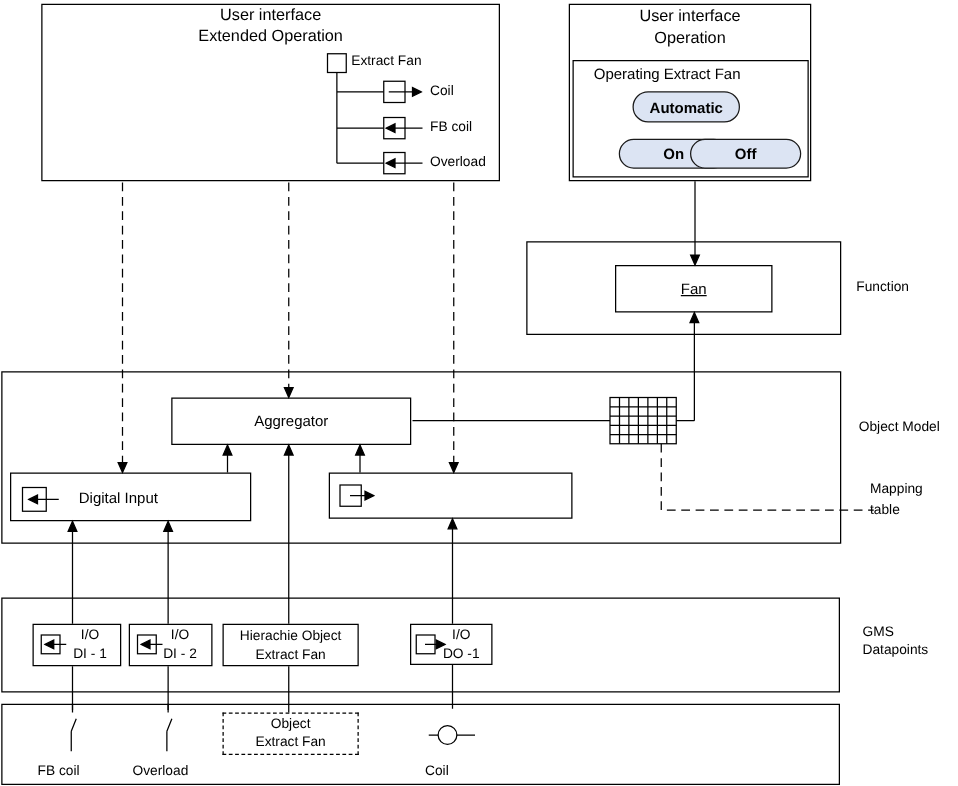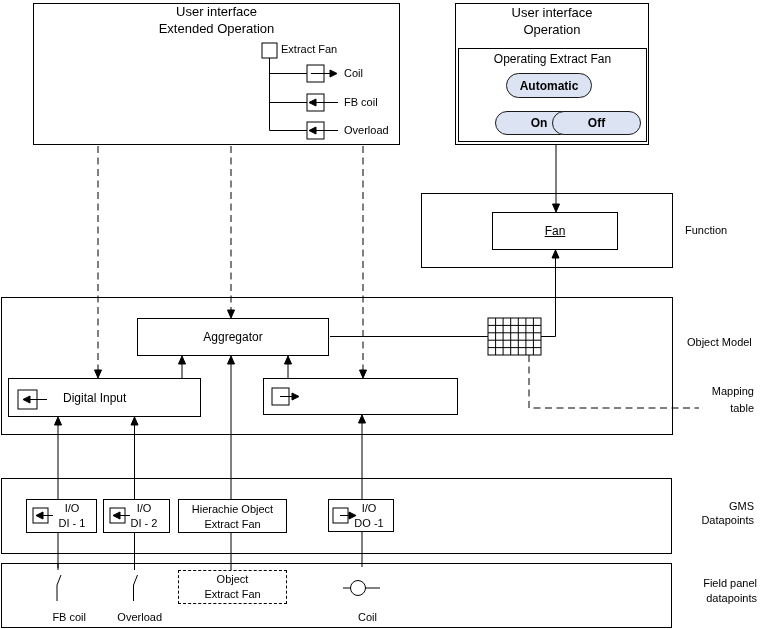--- a/index.html
+++ b/index.html
@@ -4,21 +4,21 @@
 <style>
   html,body{margin:0;padding:0;background:#fff;}
   #stage{
     position:relative;width:766px;height:629px;background:#fff;
     font-family:"Liberation Sans", sans-serif;color:#000;overflow:hidden;
   }
   .box{position:absolute;border:1px solid #000;background:transparent;box-sizing:border-box;z-index:1;}
   .dashedbox{border:1px dashed #000;}
   svg.lines{position:absolute;left:0;top:0;z-index:2;pointer-events:none;}
   .txt{position:absolute;z-index:3;font-size:11px;line-height:13px;white-space:nowrap;}
-  .ctr{text-align:right;white-space:normal;}
+  .ctr{text-align:left;white-space:normal;}
   .title{font-size:13px;line-height:17px;text-align:center;}
   .boxlabel{position:absolute;z-index:3;display:flex;align-items:center;font-size:12px;box-sizing:border-box;}
   .boxlabel.center{justify-content:center;}
   .pill{
     position:absolute;z-index:4;display:flex;align-items:center;justify-content:center;
     background:#dce4f3;border:1px solid #1a1a1a;border-radius:13px;
     font-size:12px;font-weight:bold;cursor:default;box-sizing:border-box;text-align:center;
   }
   .twoline{line-height:15px;font-size:11px;text-align:center;}
   .colbox{display:flex;flex-direction:column;align-items:center;justify-content:center;}
@@ -166,21 +166,21 @@
   </div>
   <div class="txt" style="left:281px;top:43px;">Extract Fan</div>
   <div class="txt" style="left:344px;top:67px;">Coil</div>
   <div class="txt" style="left:344px;top:96px;">FB coil</div>
   <div class="txt" style="left:344px;top:124px;">Overload</div>
 
   <div class="txt title" style="left:455px;top:4px;width:194px;">
     <div>User interface</div>
     <div>Operation</div>
   </div>
-  <div class="txt" style="left:458px;top:53px;width:189px;text-align:center;font-size:12px;">Operating Extract Fan</div>
+  <div class="txt" style="left:475px;top:53px;width:189px;text-align:left;font-size:12px;">Operating Extract Fan</div>
   <div class="pill" style="left:506px;top:73px;width:86px;height:25px;">Automatic</div>
   <div class="pill" style="left:462px;top:111px;width:88px;height:24px;margin-left:33px;">On</div>
   <div class="pill" style="left:552px;top:111px;width:89px;height:24px;">Off</div>
 
   <div class="boxlabel center" style="left:492px;top:212px;width:126px;height:38px;text-decoration:underline;">Fan</div>
   <div class="txt" style="left:685px;top:224px;">Function</div>
 
   <div class="boxlabel center" style="left:137px;top:318px;width:192px;height:38px;">Aggregator</div>
   <div class="boxlabel" style="left:8px;top:378px;width:193px;height:39px;padding-left:55px;">Digital Input</div>
   <div class="txt" style="left:687px;top:336px;">Object Model</div>
@@ -202,18 +202,14 @@
     <div>DO -1</div>
   </div>
   <div class="txt ctr" style="left:690px;top:499px;width:64px;line-height:14px;">
     <div>GMS</div>
     <div>Datapoints</div>
   </div>
 
   <div class="txt ctr" style="left:30px;top:611px;width:56px;">FB coil</div>
   <div class="txt ctr" style="left:106px;top:611px;width:56px;">Overload</div>
   <div class="txt ctr" style="left:340px;top:611px;width:37px;">Coil</div>
-  <div class="txt ctr" style="left:682px;top:576px;width:75px;line-height:15px;">
-    <div>Field panel</div>
-    <div>datapoints</div>
-  </div>
 
 </div>
 
 </body></html>

